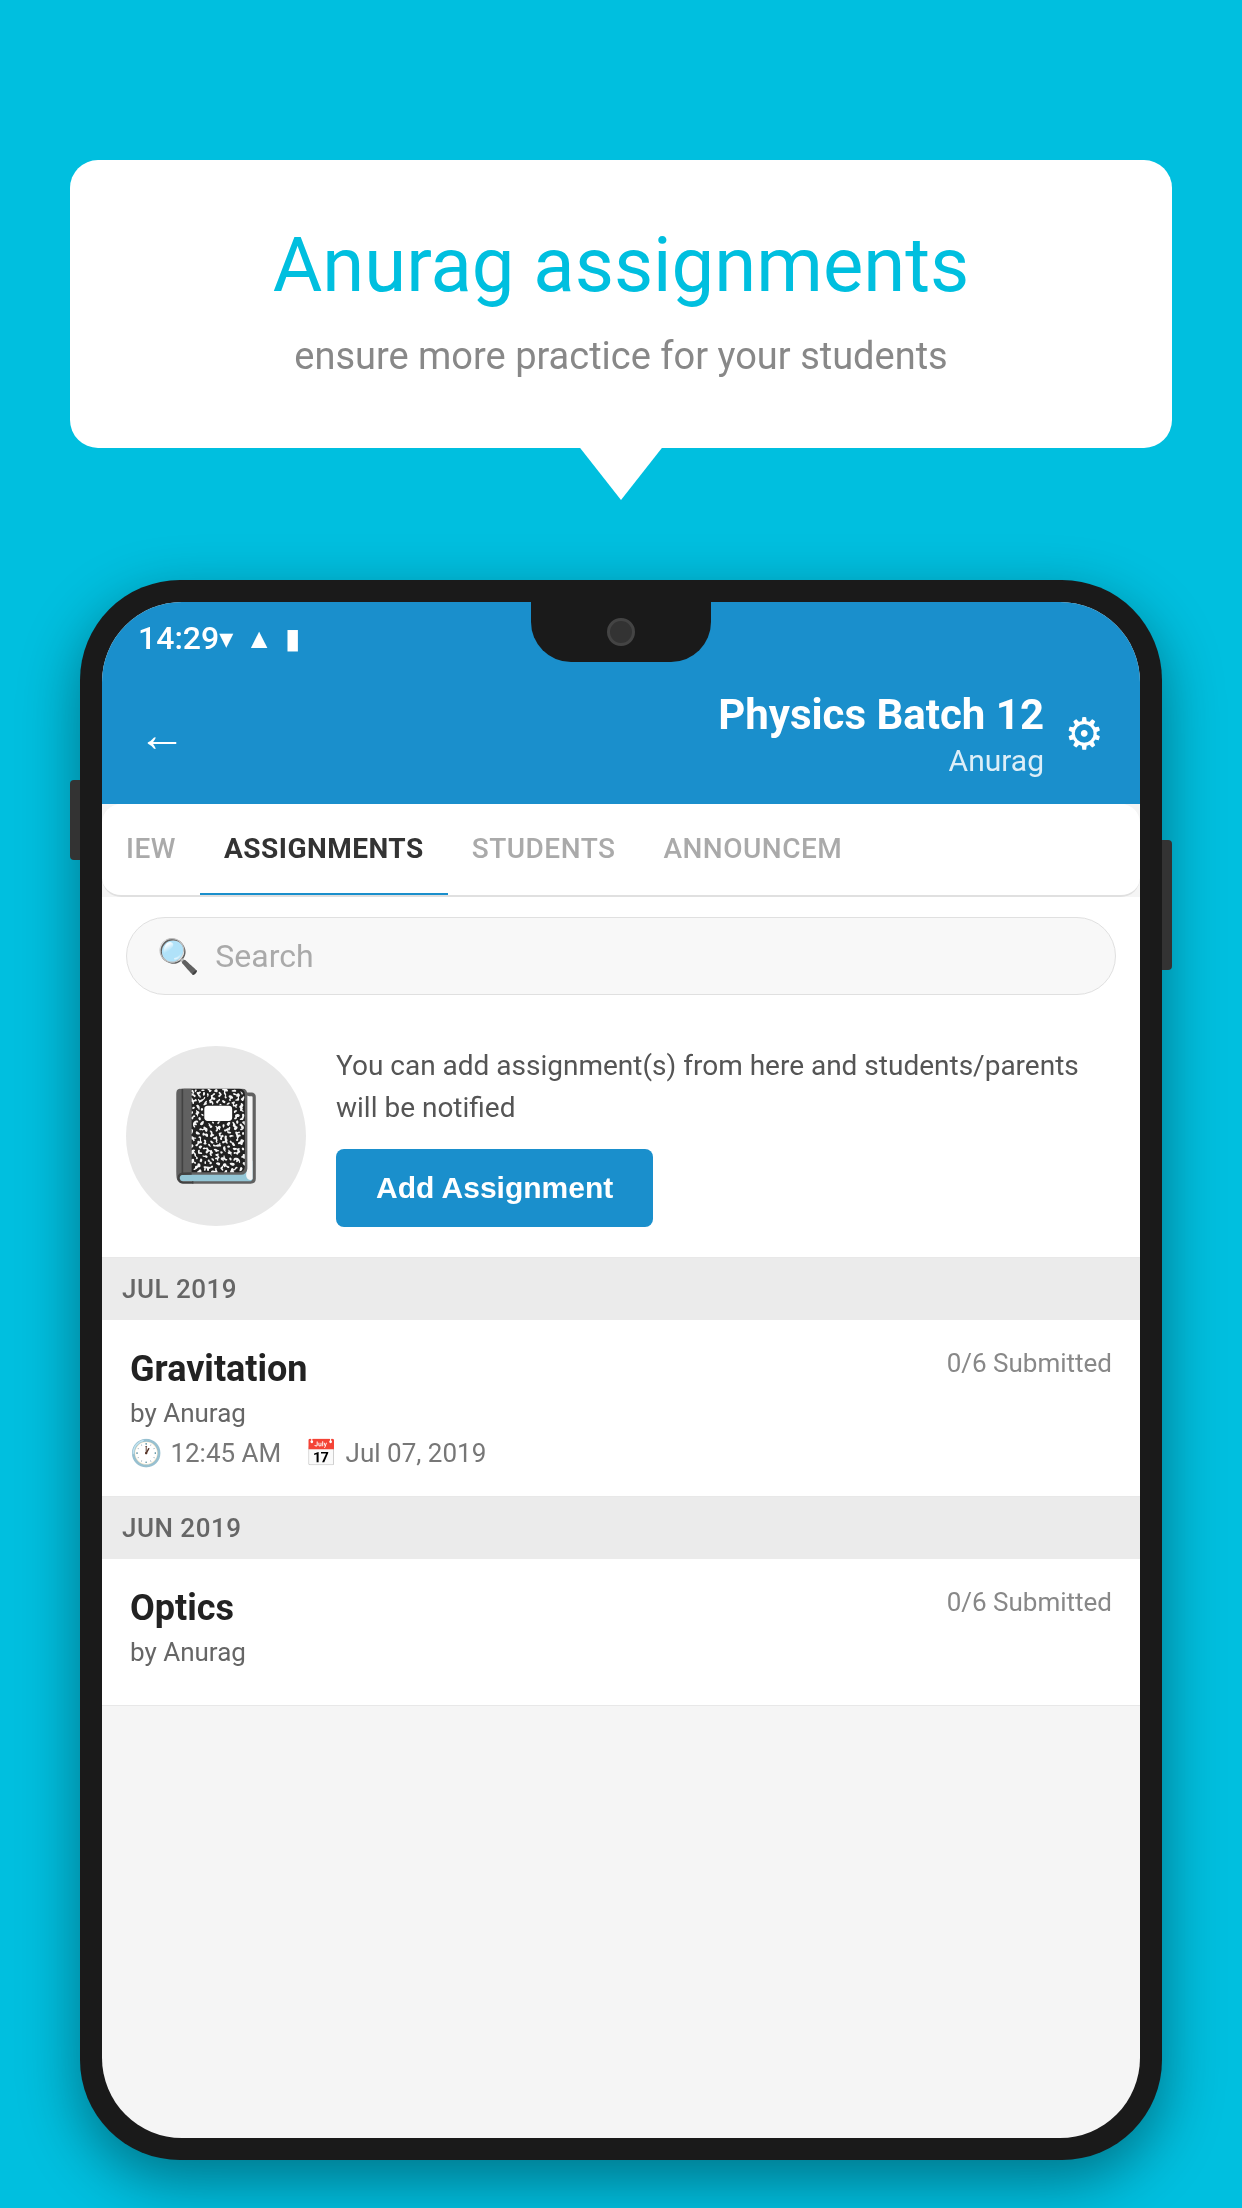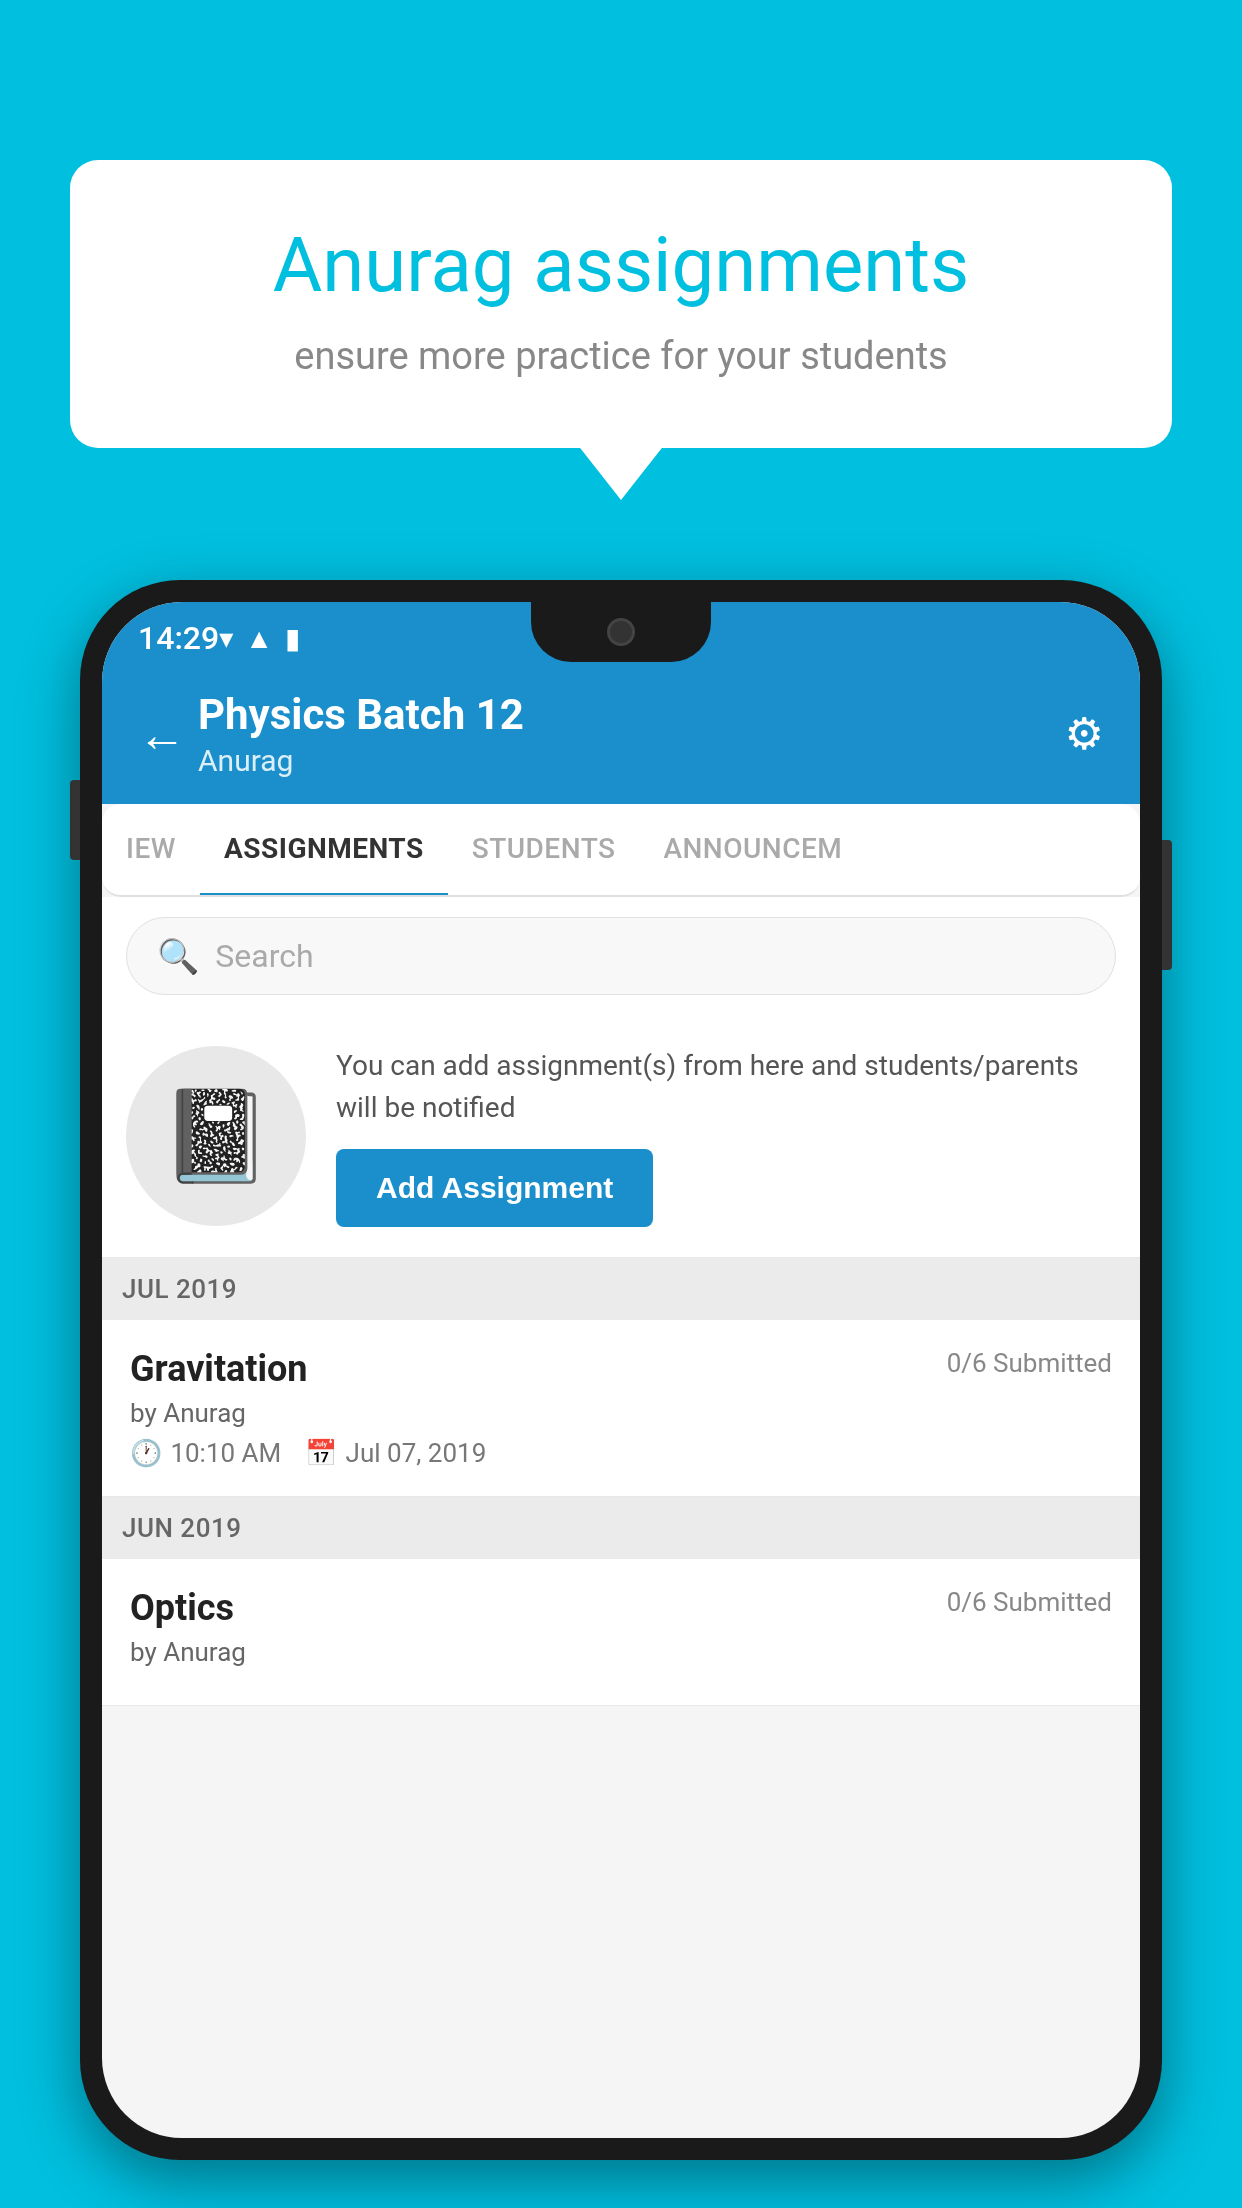--- a/index.html
+++ b/index.html
@@ -142,21 +142,21 @@
     }
 
     .header-back {
       color: white;
       font-size: 48px;
       cursor: pointer;
       width: 60px;
     }
 
     .header-center {
-      text-align: left;
+      text-align: right;
       flex: 1;
     }
 
     .header-title {
       color: white;
       font-size: 42px;
       font-weight: 700;
     }
 
     .header-subtitle {
@@ -423,21 +423,21 @@
 
       <div class="assignment-item">
         <div class="assignment-top">
           <span class="assignment-title">Gravitation</span>
           <span class="assignment-submitted">0/6 Submitted</span>
         </div>
         <div class="assignment-author">by Anurag</div>
         <div class="assignment-meta">
           <div class="meta-item">
             <span class="meta-icon">🕐</span>
-            <span>10:10 AM</span>
+            <span>12:45 AM</span>
           </div>
           <div class="meta-item">
             <span class="meta-icon">📅</span>
             <span>Jul 07, 2019</span>
           </div>
         </div>
       </div>
 
       <div class="month-header">
         <span>JUN 2019</span>

